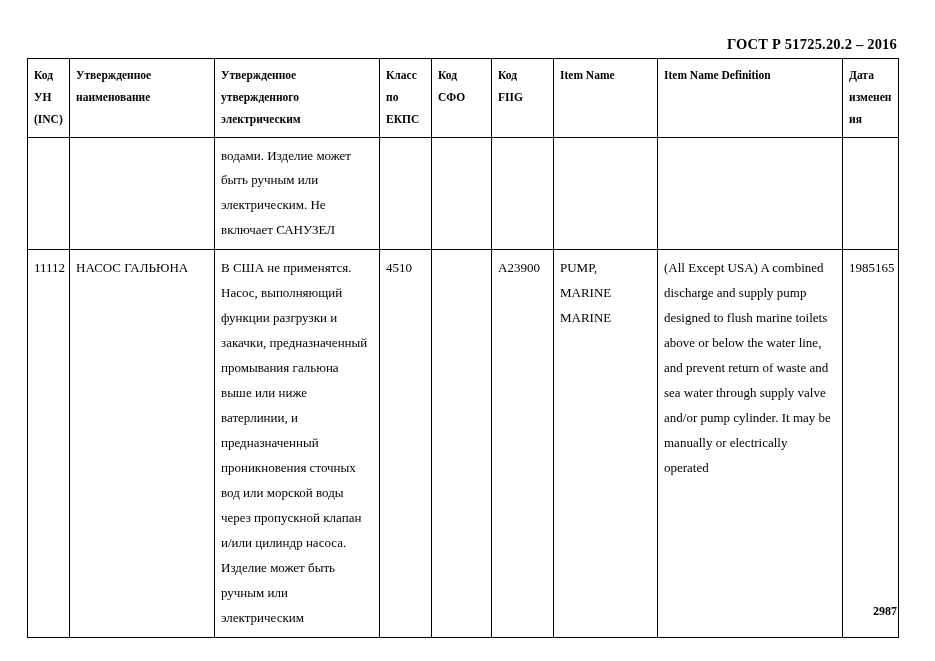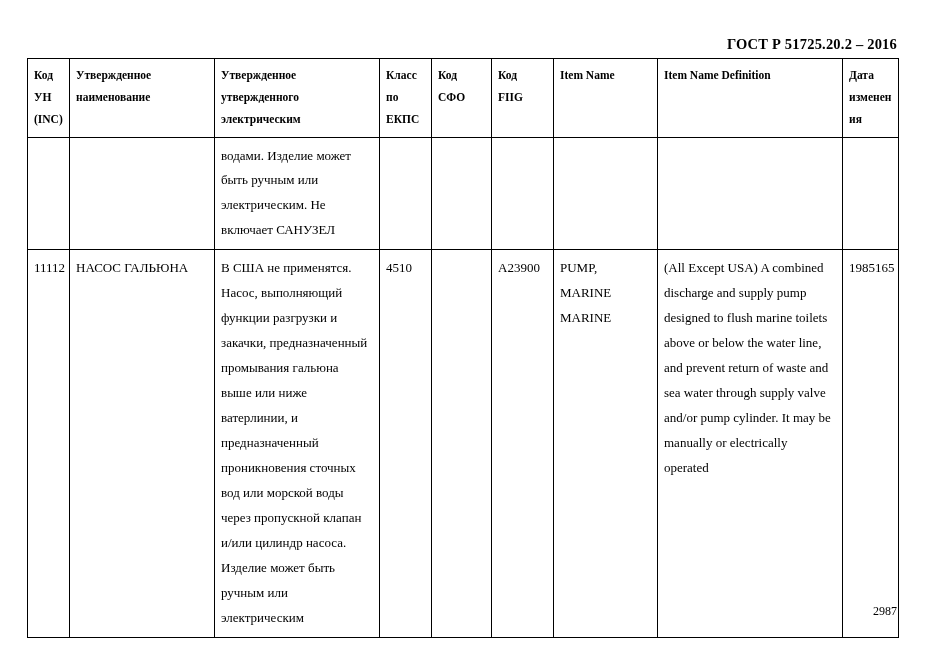--- a/index.html
+++ b/index.html
@@ -65,20 +65,21 @@
   .c8 { width: 56px; }
 
   .hdr-line { display: block; }
   .cell-line { display: block; }
   .page-number {
     position: absolute;
     right: 38px;
     top: 604px;
     font-family: "Liberation Serif", serif;
     font-size: 12px;
+    font-weight: bold;
   }
 </style>
 </head>
 <body>
 
 <div class="page">
 
   <div class="doc-header">ГОСТ Р 51725.20.2 – 2016</div>
 
   <table class="gost">

